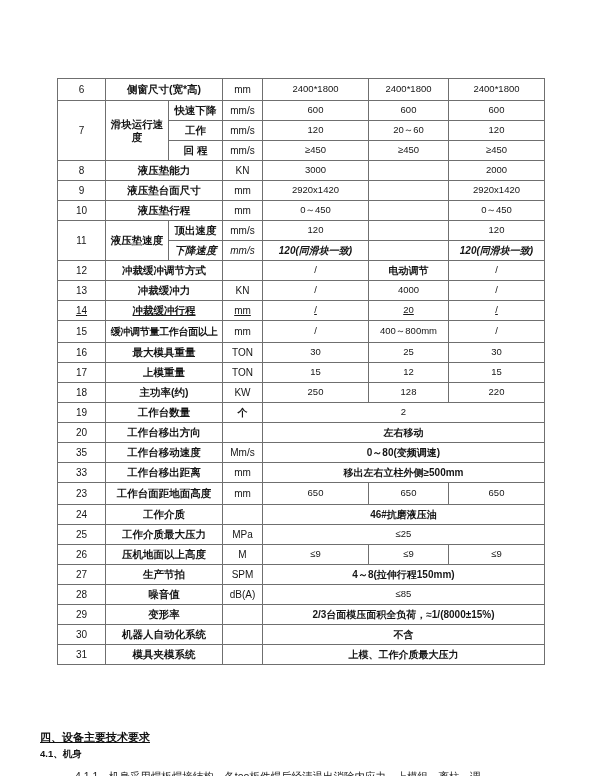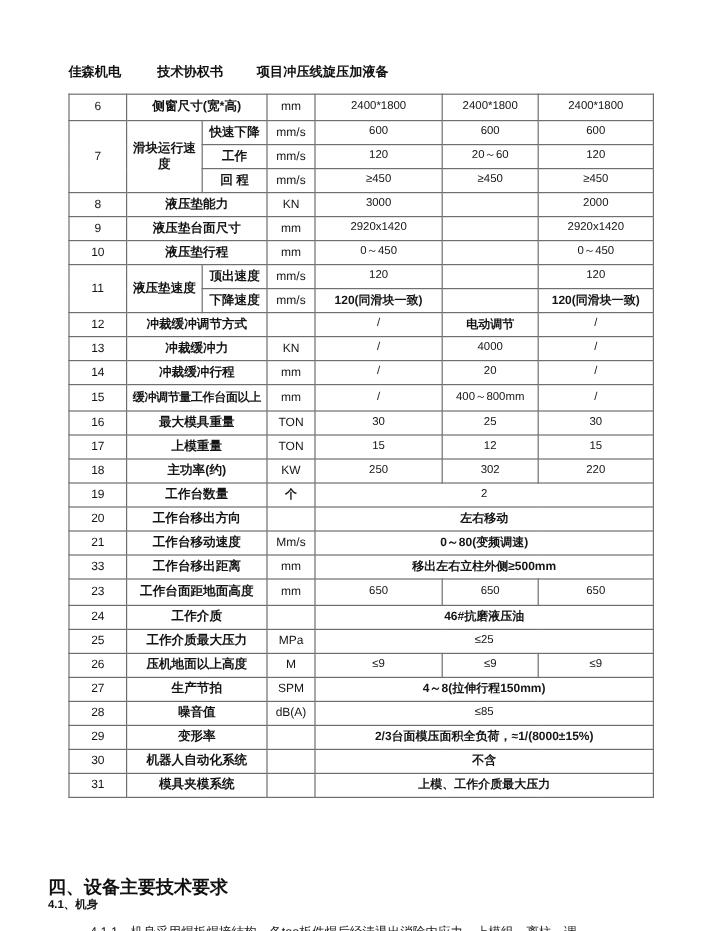--- a/index.html
+++ b/index.html
@@ -85,43 +85,40 @@
     font-weight: bold;
   }
   .sec-head {
     position: absolute;
     left: 40px;
     font-family: "Liberation Sans", "DejaVu Sans", sans-serif;
     font-weight: bold;
     color: #111;
     white-space: nowrap;
   }
-  .sec-4 { top: 730px; font-size: 15px; }
+  .sec-4 { top: 730px; font-size: 11px; text-decoration: underline; }
   .sec-41 { top: 748px; font-size: 9.5px; }
   .body-para {
     position: absolute;
     left: 75px;
     top: 770px;
     width: 470px;
     font-family: "Liberation Sans", "DejaVu Sans", sans-serif;
     font-size: 10.5px;
     color: #222;
     white-space: nowrap;
     overflow: hidden;
     height: 8px;
   }
 </style>
 </head>
 <body>
 
 <div class="page">
 
-  <div class="doc-header">
-    <span>佳森机电</span><span class="hdr-doctype-spacer" style="display:inline-block;width:30px"></span><span>技术协权书</span><span style="display:inline-block;width:28px"></span><span>项目冲压线旋压加液备</span>
-  </div>
 
   <table class="spec">
     <colgroup>
       <col style="width:48px">
       <col style="width:63px">
       <col style="width:54px">
       <col style="width:40px">
       <col style="width:106px">
       <col style="width:80px">
       <col style="width:96px">
@@ -184,21 +181,21 @@
         </tr>
         <tr style="height: 20px;">
           <td class="c-no" rowspan="2">11</td>
           <td class="c-name" rowspan="2">液压垫速度</td>
           <td class="c-sub">顶出速度</td>
           <td class="c-unit">mm/s</td>
           <td class="c-val ">120</td>
           <td class="c-val "></td>
           <td class="c-val ">120</td>
         </tr>
-        <tr style="height: 20px;">
+        <tr style="height: 20px; font-style: italic;">
           <td class="c-sub">下降速度</td>
           <td class="c-unit">mm/s</td>
           <td class="c-val mixed">120(同滑块一致)</td>
           <td class="c-val "></td>
           <td class="c-val mixed">120(同滑块一致)</td>
         </tr>
         <tr style="height: 20px;">
           <td class="c-no" rowspan="1">12</td>
           <td class="c-name" rowspan="1" colspan="2">冲裁缓冲调节方式</td>
           <td class="c-unit"></td>
@@ -207,21 +204,21 @@
           <td class="c-val ">/</td>
         </tr>
         <tr style="height: 20px;">
           <td class="c-no" rowspan="1">13</td>
           <td class="c-name" rowspan="1" colspan="2">冲裁缓冲力</td>
           <td class="c-unit">KN</td>
           <td class="c-val ">/</td>
           <td class="c-val ">4000</td>
           <td class="c-val ">/</td>
         </tr>
-        <tr style="height: 20px;">
+        <tr style="height: 20px; text-decoration: underline;">
           <td class="c-no" rowspan="1">14</td>
           <td class="c-name" rowspan="1" colspan="2">冲裁缓冲行程</td>
           <td class="c-unit">mm</td>
           <td class="c-val ">/</td>
           <td class="c-val ">20</td>
           <td class="c-val ">/</td>
         </tr>
         <tr style="height: 22px;">
           <td class="c-no" rowspan="1">15</td>
           <td class="c-name tight" rowspan="1" colspan="2">缓冲调节量工作台面以上</td>
@@ -244,37 +241,37 @@
           <td class="c-unit">TON</td>
           <td class="c-val ">15</td>
           <td class="c-val ">12</td>
           <td class="c-val ">15</td>
         </tr>
         <tr style="height: 20px;">
           <td class="c-no" rowspan="1">18</td>
           <td class="c-name" rowspan="1" colspan="2">主功率(约)</td>
           <td class="c-unit">KW</td>
           <td class="c-val ">250</td>
-          <td class="c-val ">302</td>
+          <td class="c-val ">128</td>
           <td class="c-val ">220</td>
         </tr>
         <tr style="height: 20px;">
           <td class="c-no" rowspan="1">19</td>
           <td class="c-name" rowspan="1" colspan="2">工作台数量</td>
           <td class="c-unit" style="font-family: &quot;Liberation Sans&quot;, &quot;DejaVu Sans&quot;, sans-serif; font-weight: bold;">个</td>
           <td colspan="3" class="c-val ">2</td>
         </tr>
         <tr style="height: 20px;">
           <td class="c-no" rowspan="1">20</td>
           <td class="c-name" rowspan="1" colspan="2">工作台移出方向</td>
           <td class="c-unit"></td>
           <td colspan="3" class="c-val mixed">左右移动</td>
         </tr>
         <tr style="height: 20px;">
-          <td class="c-no" rowspan="1">21</td>
+          <td class="c-no" rowspan="1">35</td>
           <td class="c-name" rowspan="1" colspan="2">工作台移动速度</td>
           <td class="c-unit">Mm/s</td>
           <td colspan="3" class="c-val mixed">0～80(变频调速)</td>
         </tr>
         <tr style="height: 20px;">
           <td class="c-no" rowspan="1">33</td>
           <td class="c-name" rowspan="1" colspan="2">工作台移出距离</td>
           <td class="c-unit">mm</td>
           <td colspan="3" class="c-val mixed">移出左右立柱外侧≥500mm</td>
         </tr>

